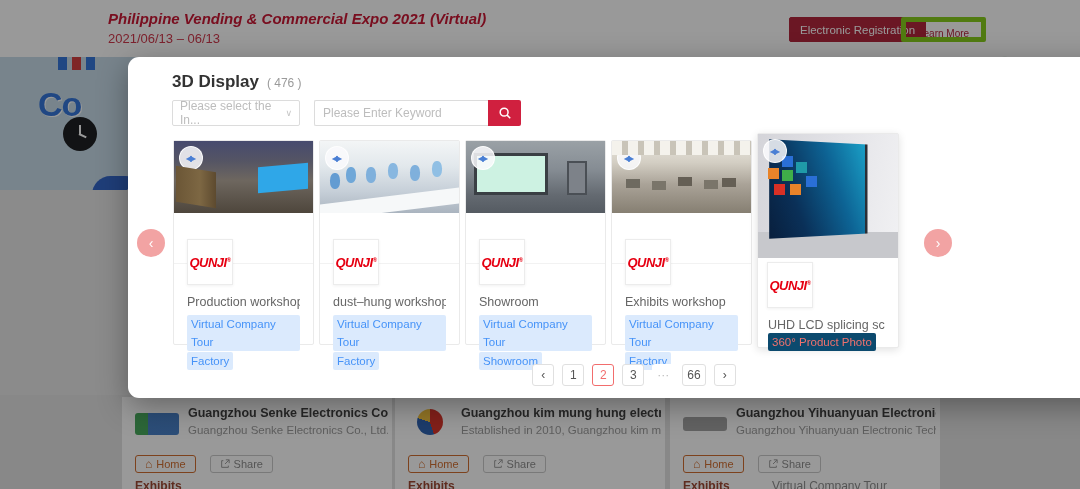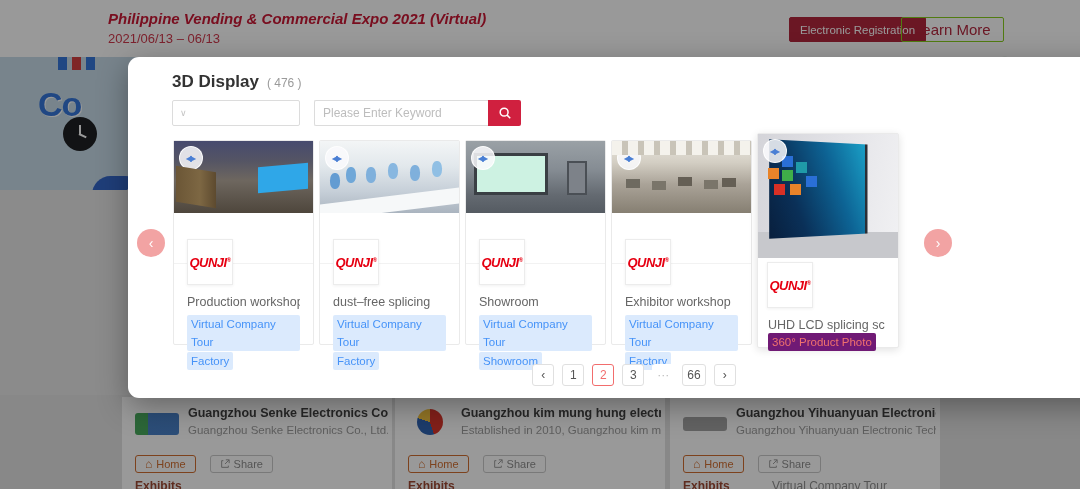--- a/index.html
+++ b/index.html
@@ -6,21 +6,21 @@
   html,body { width:1080px; height:489px; overflow:hidden; }
   body { position:relative; font-family:"Liberation Sans", sans-serif; background:#ededed; }
 
   
   .page-header { position:absolute; top:0; left:0; width:1080px; height:57px; background:#fff; z-index:1; }
   .hdr-title { position:absolute; left:108px; top:10px; font-size:15px; font-weight:bold; color:#c8102e;font-style:italic; }
   .hdr-dates { position:absolute; left:108px; top:31px; font-size:13px; color:#cf3347; }
   .btn-reg { position:absolute; left:789px; top:17px; height:25px; padding:0 10px; line-height:25px;
              background:#b01f36; color:#fff; font-size:11.5px; border:1px solid #b01f36; border-radius:2px; }
   .btn-learn { position:absolute; left:901px; top:17px; height:25px; padding:0 12px; line-height:23px;
-             background:transparent; color:#b01f36; font-size:15px; border:1px solid #84cc16; border-radius:2px; }
+             background:transparent; color:#b01f36; font-size:10px; border:5px solid #84cc16; border-radius:2px; }
 
   .banner-strip { position:absolute; top:57px; left:0; width:1080px; height:133px;
              background:linear-gradient(90deg,#c6dbe9 0%,#c6dbe9 55%,#aecfe3 100%); z-index:1; }
   .banner-headline { position:absolute; left:38px; top:28px; font-size:34px; font-weight:bold; color:#2f72d9;
              text-shadow:1px 1px 0 #fff; letter-spacing:-1px; }
   .banner-cut { position:absolute; left:58px; top:0; width:46px; height:13px; overflow:hidden; }
   .banner-cut i { position:absolute; top:0; width:9px; height:13px; background:#2f72d9; }
   .banner-cut i.r { background:#d23a3a; }
   .clock-icon { position:absolute; left:63px; top:60px; width:34px; height:34px; border-radius:50%; background:#17191c; }
   .clock-icon::before { content:""; position:absolute; left:16px; top:8px; width:2px; height:10px; background:#fff; }
@@ -108,21 +108,21 @@
   .logo-box { position:relative; z-index:1; width:46px; height:46px; margin:26px 0 0 13px; background:#fff;
              border:1px solid #ececec; display:flex; align-items:center; justify-content:center; box-shadow:0 1px 3px rgba(0,0,0,.06); }
   .ex-card.active .logo-box { margin:4px 0 0 9px; }
   .qunji { color:#e60012; font-weight:bold; font-style:italic; font-size:13px; letter-spacing:-0.5px; }
   .qunji sup { font-size:6px; font-style:normal; }
   .card-title { margin:10px 13px 0; font-size:12.5px; color:#666; white-space:nowrap; overflow:hidden; }
   .ex-card.active .card-title { margin-left:10px; }
   .card-tags { margin:6px 13px 0; line-height:18px; }
   .tag-line { line-height:18px; }
   .tag { display:inline-block; font-size:11.5px; color:#4693f8; background:#dbeafd; padding:0 4px; border-radius:2px; }
-  .tag.pink { color:#f0716d; background:#701a75; margin-left:10px; }
+  .tag.pink { color:#f0716d; background:#0c4a6e; margin-left:10px; }
 
   
   .img1 { background:linear-gradient(180deg,#474b6e 0%,#555564 28%,#6e675f 55%,#4e463c 100%); }
   .img1::before { content:""; position:absolute; right:5px; top:24px; width:50px; height:26px; background:#2fa7e8; transform:skewY(-5deg); }
   .img1::after { content:""; position:absolute; left:2px; top:28px; width:40px; height:36px;
              background:linear-gradient(90deg,#6b5636,#7d6743 60%,#5d4a2f); transform:skewY(9deg); }
   .img2 { background:linear-gradient(180deg,#f3f5f6 0%,#e2e8ec 35%,#c6cfd8 70%,#aab4bf 100%); }
   .img2::before { content:""; position:absolute; left:26px; top:26px; width:10px; height:16px; background:#6fa7d8; border-radius:45%;
              box-shadow:20px 0 0 #7fb0dc, 42px -4px 0 #88b7e0, 64px -2px 0 #7fb0dc, 86px -6px 0 #90bfe4, -16px 6px 0 #639cd2; }
   .img2::after { content:""; position:absolute; left:-8px; bottom:6px; width:170%; height:16px; background:#f6f8f9; transform:rotate(-7deg); }
@@ -265,20 +265,21 @@
 
 <div class="modal">
   <div class="modal-title-row">
     <span class="modal-title">3D Display</span>
     <span class="modal-count">( 476 )</span>
   </div>
   <span class="modal-close">✕</span>
 
   <div class="filters">
     <div class="industry-select">
+      <span>Please select the In...</span>
       <span class="sel-chevron">∨</span>
     </div>
     <input class="keyword-input" type="text" placeholder="Please Enter Keyword" style="">
     <button class="search-btn">
       <svg width="14" height="14" viewBox="0 0 16 16">
           <circle cx="7" cy="7" r="4.5" fill="none" stroke="#fff" stroke-width="1.7"></circle>
           <line x1="10.4" y1="10.4" x2="14" y2="14" stroke="#fff" stroke-width="1.7"></line>
         </svg>
     </button>
   </div>
@@ -301,21 +302,21 @@
     </div>
 
     <div class="ex-card">
       <div class="card-img img2">
         <span class="pano-badge">◀▶</span>
       </div>
       <div class="card-divider"></div>
       <div class="logo-box">
         <span class="qunji"><span>QUNJI</span><sup>®</sup></span>
       </div>
-      <div class="card-title">dust–free splicing</div>
+      <div class="card-title">dust–hung workshop</div>
       <div class="card-tags">
         <div class="tag-line"><span class="tag">Virtual Company Tour</span></div>
         <div class="tag-line"><span class="tag">Factory</span></div>
       </div>
     </div>
 
     <div class="ex-card">
       <div class="card-img img3">
         <span class="pano-badge">◀▶</span>
       </div>
@@ -331,21 +332,21 @@
     </div>
 
     <div class="ex-card">
       <div class="card-img img4">
         <span class="pano-badge">◀▶</span>
       </div>
       <div class="card-divider"></div>
       <div class="logo-box">
         <span class="qunji"><span>QUNJI</span><sup>®</sup></span>
       </div>
-      <div class="card-title">Exhibitor workshop</div>
+      <div class="card-title">Exhibits workshop</div>
       <div class="card-tags">
         <div class="tag-line"><span class="tag">Virtual Company Tour</span></div>
         <div class="tag-line"><span class="tag">Factory</span></div>
       </div>
     </div>
 
     <div class="ex-card active">
       <div class="card-img img5">
         <div class="floor"></div>
         <div class="wall-screen"></div>

